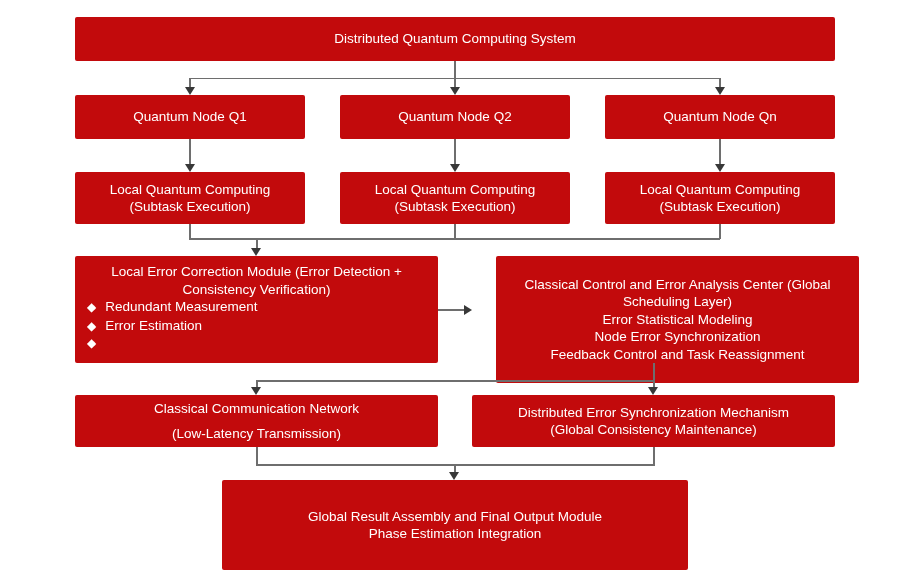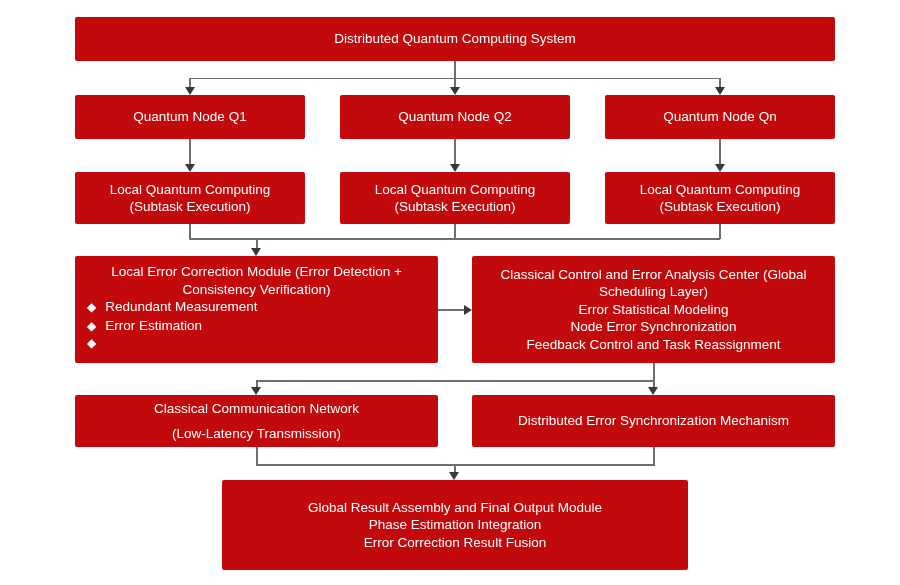--- a/index.html
+++ b/index.html
@@ -99,47 +99,47 @@
       <span>Error Estimation</span>
     </div>
     <div class="bullet-row">
       <span class="bullet-glyph">◆</span>
     </div>
   </div>
 
   <div class="hline" style="left:438px;top:309px;width:26px;"></div>
   <div class="arrow-right" style="left:464px;top:304.5px;"></div>
 
-  <div class="box" style="left:472px;top:256px;width:363px;height:107px;padding:4px 10px;">
+  <div class="box" style="left:496px;top:256px;width:363px;height:127px;padding:4px 10px;">
     <div>Classical Control and Error Analysis Center (Global Scheduling Layer)</div>
     <div>Error Statistical Modeling</div>
     <div>Node Error Synchronization</div>
     <div>Feedback Control and Task Reassignment</div>
   </div>
 
   <div class="vline" style="left:653px;top:363px;height:18px;"></div>
   <div class="hline" style="left:256px;top:380px;width:399px;"></div>
   <div class="vline" style="left:256px;top:380px;height:8px;"></div>
   <div class="vline" style="left:653px;top:380px;height:8px;"></div>
   <div class="arrow-down" style="left:251px;top:387px;"></div>
   <div class="arrow-down" style="left:648px;top:387px;"></div>
 
   <div class="box" style="left:75px;top:395px;width:363px;height:52px;gap:8px;">
     <div>Classical Communication Network</div>
     <div>(Low-Latency Transmission)</div>
   </div>
   <div class="box" style="left:472px;top:395px;width:363px;height:52px;">
     <div>Distributed Error Synchronization Mechanism</div>
+    <div>(Global Consistency Maintenance)</div>
   </div>
 
   <div class="vline" style="left:256px;top:447px;height:18px;"></div>
   <div class="vline" style="left:653px;top:447px;height:18px;"></div>
   <div class="hline" style="left:256px;top:464px;width:399px;"></div>
   <div class="vline" style="left:454px;top:464px;height:9px;"></div>
   <div class="arrow-down" style="left:449px;top:472px;"></div>
 
   <div class="box" style="left:222px;top:480px;width:466px;height:90px;padding:4px 10px;">
     <div>Global Result Assembly and Final Output Module</div>
     <div>Phase Estimation Integration</div>
-    <div>Error Correction Result Fusion</div>
   </div>
 
 </div>
 
 </body></html>

